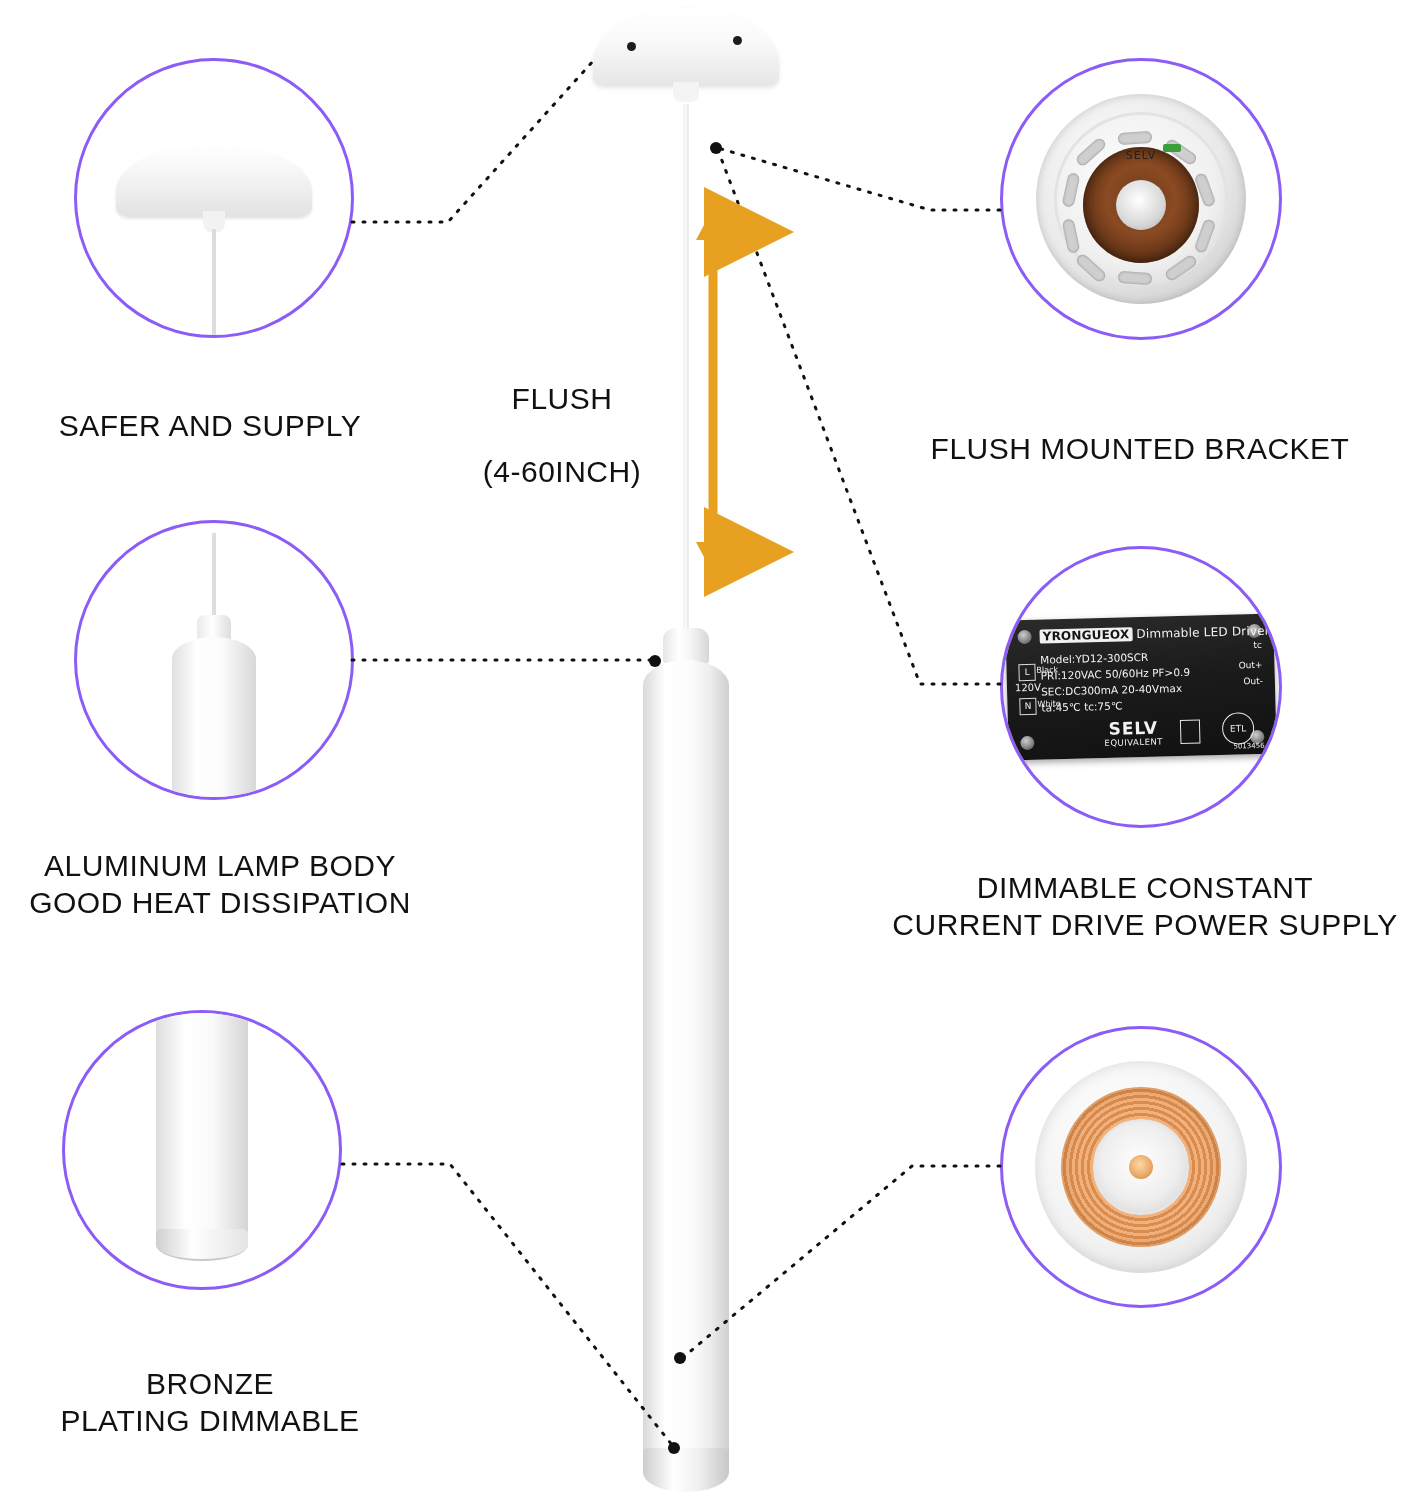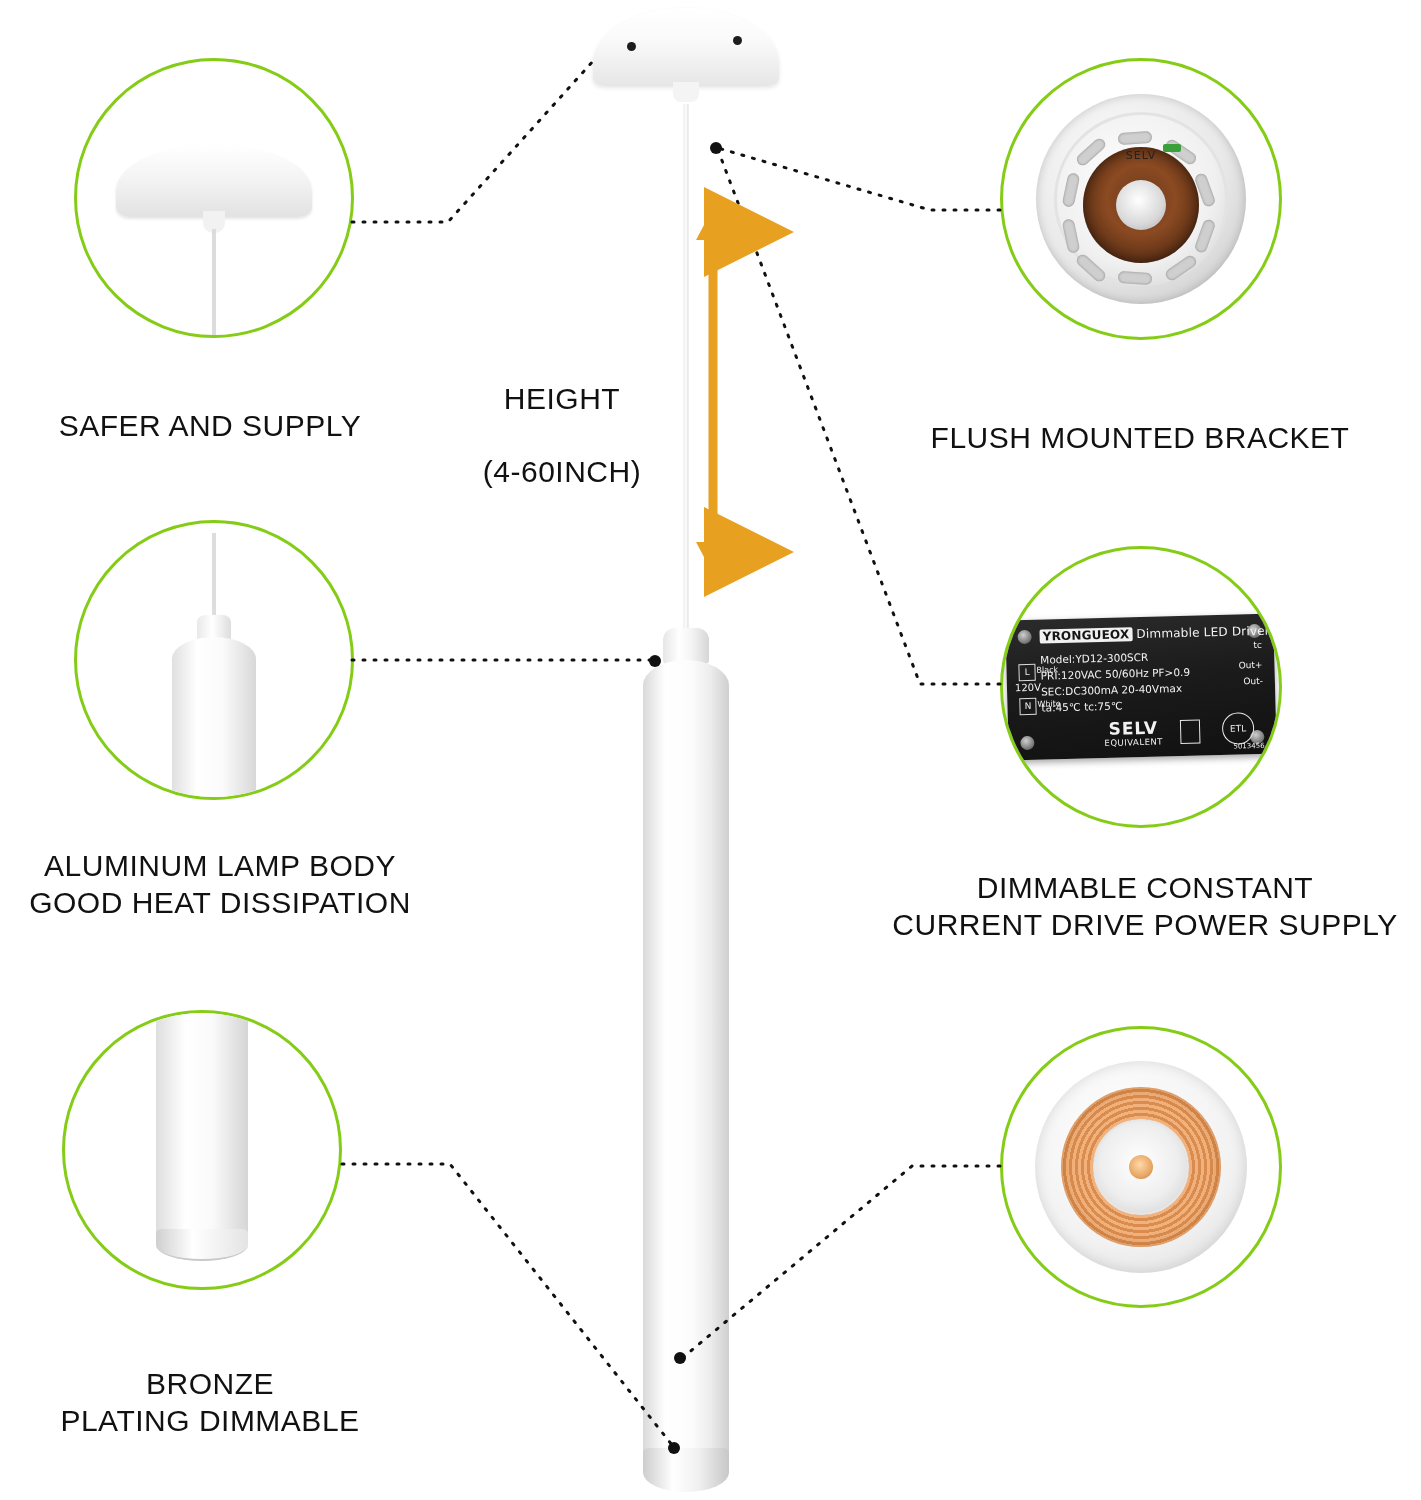--- a/index.html
+++ b/index.html
@@ -38,21 +38,21 @@
     line-height: 1.22;
     color: #111111;
     white-space: pre-line;
     font-weight: 400;
   }
 
   
   .callout {
     position: absolute;
     border-radius: 50%;
-    border: 3px solid #84cc16;
+    border: 3px solid #8b5cf6;
     overflow: hidden;
     background: #ffffff;
     box-sizing: border-box;
   }
 
   
   .canopy-shape {
     position: absolute;
     left: 50%;
     top: 84px;
@@ -434,21 +434,21 @@
       <div class="brkt-slot" style="left:72px; top:146px; transform:rotate(-86deg);"></div>
       <div class="brkt-slot" style="left:28px; top:136px; transform:rotate(-48deg);"></div>
       <div class="brkt-slot" style="left:8px;  top:104px; transform:rotate(-12deg);"></div>
     </div>
     <div class="brkt-ring3">
       <div class="brkt-core"></div>
     </div>
     <div class="brkt-label">SELV</div>
     <div class="brkt-green"></div>
   </div>
-  <div class="label" style="left:880px; top:420px; width:520px;text-align:center;">FLUSH MOUNTED BRACKET</div>
+  <div class="label" style="left:880px; top:431px; width:520px;text-align:center;">FLUSH MOUNTED BRACKET</div>
 
   <div class="callout" style="left:1000px; top:546px; width:282px; height:282px;">
     <div class="driver">
       <div class="scr" style="left:12px; top:10px;"></div>
       <div class="scr" style="right:12px; top:10px;"></div>
       <div class="scr" style="left:12px; bottom:10px;"></div>
       <div class="scr" style="right:12px; bottom:10px;"></div>
 
       <div class="topline">
         <span class="brand">YRONGUEOX</span>
@@ -483,21 +483,21 @@
 CURRENT DRIVE POWER SUPPLY</div>
 
   <div class="callout" style="left:1000px; top:1026px; width:282px; height:282px;">
     <div class="cob-outer"></div>
     <div class="cob-ring"></div>
     <div class="cob-inner"></div>
     <div class="cob-dot"></div>
   </div>
 
   <div class="label" style="left:432px; top:344px; width:260px; text-align:center;">
-    <div>HEIGHT</div>
+    <div>FLUSH</div>
     <div>(4-60INCH)</div>
   </div>
 
   <svg class="overlay" viewBox="0 0 1421 1500">
     <defs>
       <marker id="arrUp" markerWidth="10" markerHeight="10" refX="5" refY="9" orient="auto">
         <polygon points="5,0 10,10 0,10" fill="#e8a020"></polygon>
       </marker>
       <marker id="arrDn" markerWidth="10" markerHeight="10" refX="5" refY="9" orient="auto">
         <polygon points="5,0 10,10 0,10" fill="#e8a020"></polygon>

